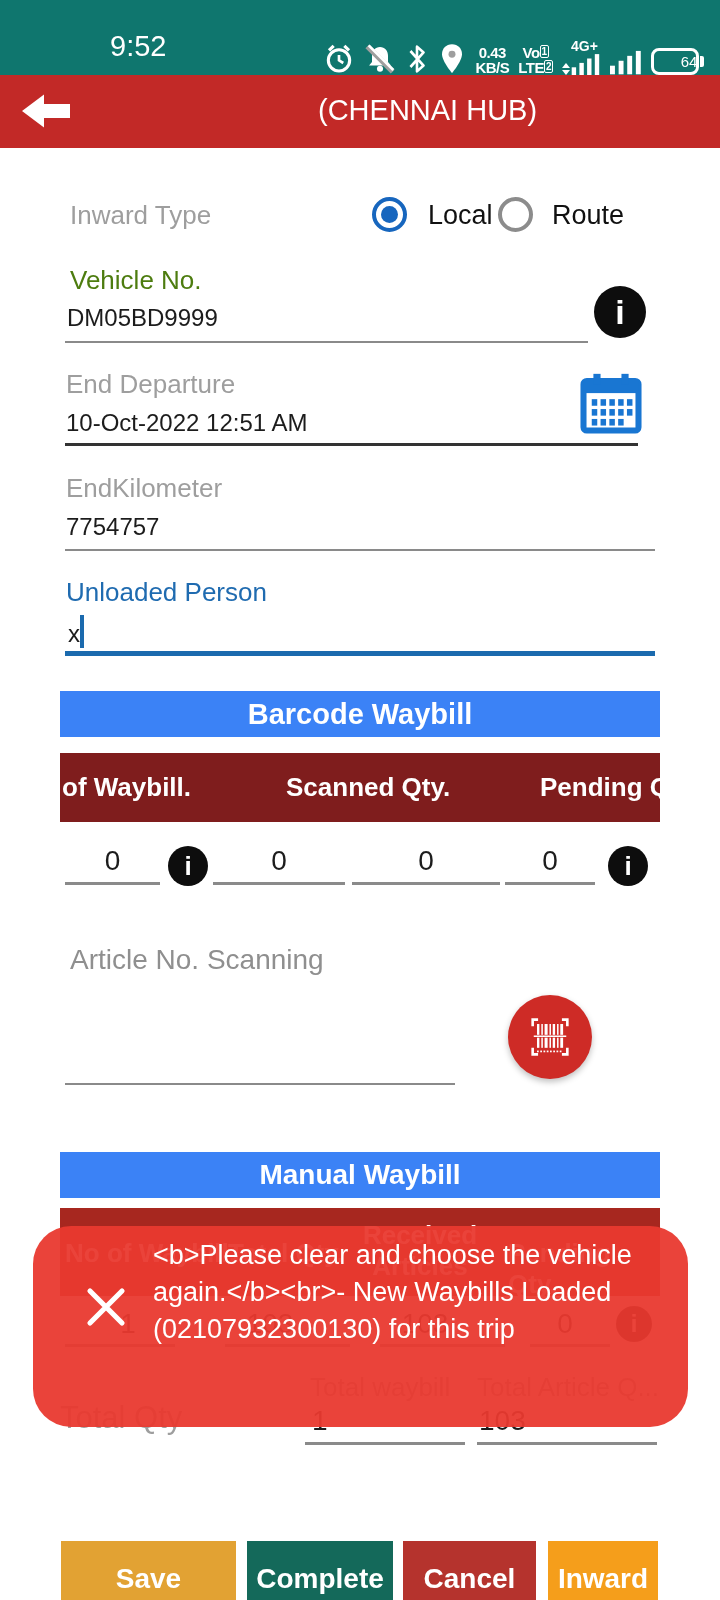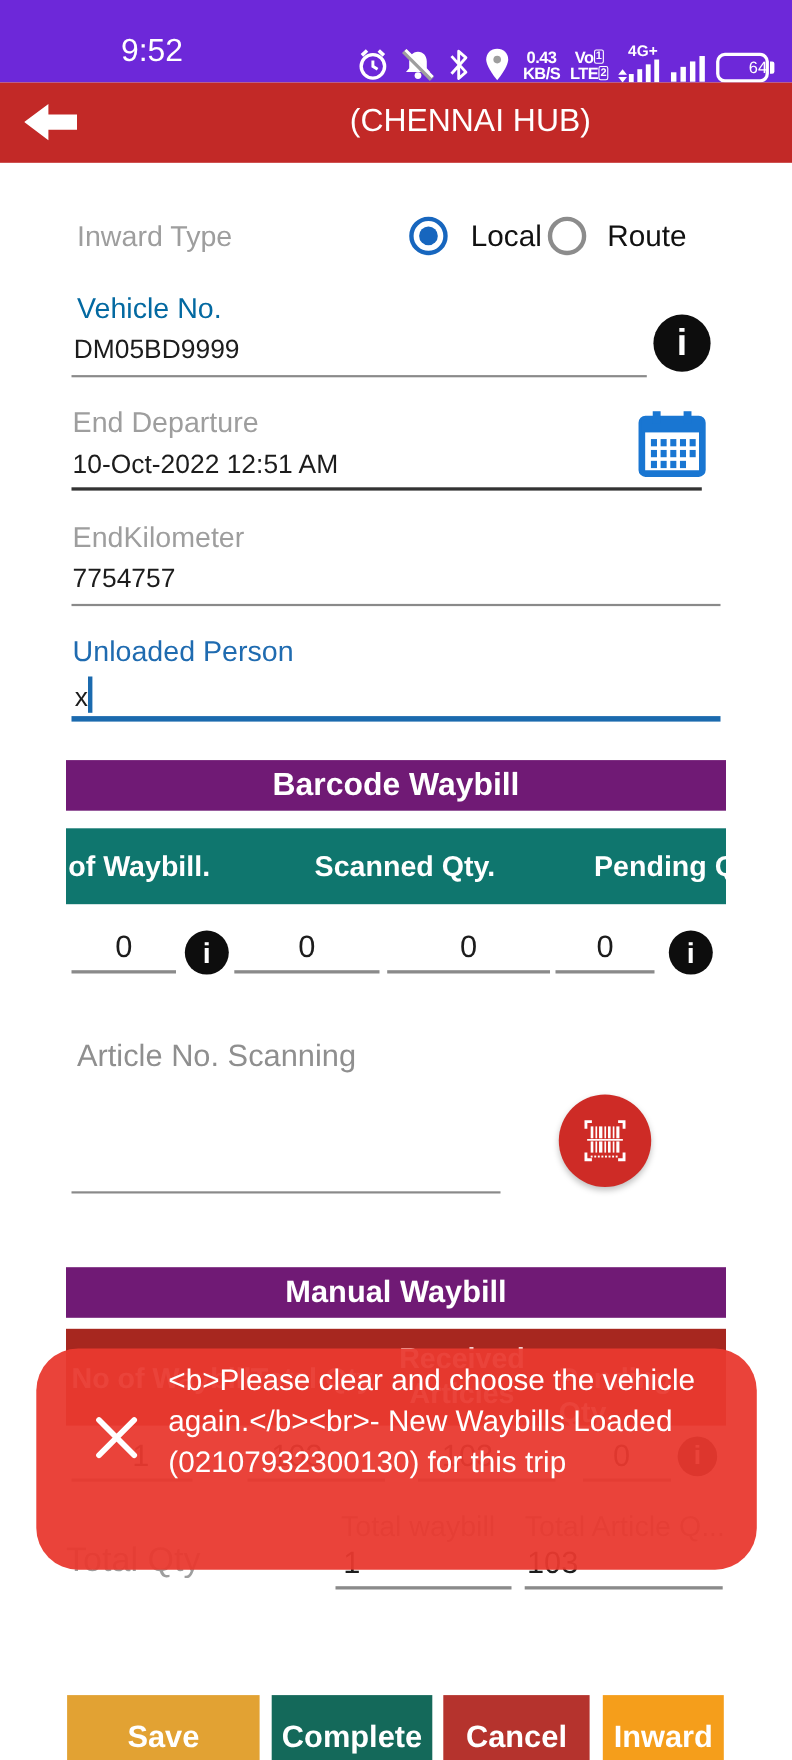--- a/index.html
+++ b/index.html
@@ -5,21 +5,21 @@
   * { margin:0; padding:0; box-sizing:border-box; }
   html,body { background:#3a3a3a; }
   .screen {
     position:relative; width:720px; height:1600px; margin:0 auto;
     background:#ffffff; overflow:hidden;
     font-family:"Liberation Sans", sans-serif; color:#1c1c1c;
   }
 
   
   .statusbar { position:absolute; left:0; top:0; width:720px; height:75px;
-    background:#6d28d9; color:#fff; }
+    background:#0f766e; color:#fff; }
   .sb-time { position:absolute; left:110px; top:30px; font-size:29px; }
   .sb-icons { position:absolute; right:16px; top:0; height:75px;
     display:flex; align-items:flex-end; gap:9px; }
   .sb-txt2 { font-size:15px; font-weight:bold; line-height:15px; text-align:center; letter-spacing:-.5px; }
   .simbox { display:inline-block; font-size:10px; line-height:11px; border:1px solid #fff;
     padding:0 1px; border-radius:2px; vertical-align:top; }
   .battery { position:relative; width:48px; height:27px; border:3px solid #fff; border-radius:8px;
     display:flex; align-items:center; justify-content:center; font-size:15px;padding-left:28px; }
   .battery-nub { width:4px; height:11px; background:#fff; border-radius:0 2px 2px 0; margin-left:1px; }
   .tri-up { width:0; height:0; border-left:4px solid transparent; border-right:4px solid transparent; border-bottom:5px solid #fff; margin-bottom:2px;}
@@ -41,23 +41,23 @@
   .radio-dot { position:absolute; left:50%; top:50%; width:17px; height:17px; margin:-8.5px 0 0 -8.5px;
     border-radius:50%; background:#1766BE; }
   .radio-label { position:absolute; font-size:27px; color:#111; }
 
   .info { position:absolute; border-radius:50%; background:#0d0d0d; color:#fff;
     display:flex; align-items:center; justify-content:center; font-weight:bold; }
 
   .cursor { display:inline-block; width:4px; height:33px; background:#1B6AAE; vertical-align:-6px; }
 
   
-  .redbar { position:absolute; left:60px; width:600px; background:#701a75; color:#fff;
+  .redbar { position:absolute; left:60px; width:600px; background:#3b82f6; color:#fff;
     display:flex; align-items:center; justify-content:center; font-weight:bold; }
-  .colhead { position:absolute; left:60px; width:600px; background:#0f766e; color:#fff;
+  .colhead { position:absolute; left:60px; width:600px; background:#7f1d1d; color:#fff;
     font-weight:bold; font-size:26px; overflow:hidden; }
   .colhead div { position:absolute; white-space:nowrap; }
   .cell0 { position:absolute; height:40px; border-bottom:3px solid #8A8A8A;
     font-size:28px; text-align:center; }
 
   .mtable-head { position:absolute; left:60px; top:1208px; width:600px; height:88px;
     background:#A7271F; color:#fff; font-weight:bold; font-size:26px; }
   .mtable-head div { position:absolute; }
   .mrow { position:absolute; font-size:28px; color:#1c1c1c; text-align:center; }
 
@@ -148,21 +148,21 @@
   </div>
 
   <div class="flabel" style="left:70px; top:200px;">Inward Type</div>
   <div class="radio sel" style="left:372px; top:197px;">
     <div class="radio-dot"></div>
   </div>
   <div class="radio-label" style="left:428px; top:200px;">Local</div>
   <div class="radio" style="left:498px; top:197px;"></div>
   <div class="radio-label" style="left:552px; top:200px;">Route</div>
 
-  <div class="flabel" style="left:70px; top:265px; color:#0369a1;">Vehicle No.</div>
+  <div class="flabel" style="left:70px; top:265px; color:#4d7c0f;">Vehicle No.</div>
   <div class="fvalue" style="left:67px; top:304px;">DM05BD9999</div>
   <div class="uline" style="left:65px; top:341px; width:523px;"></div>
   <div class="info" style="left:594px; top:286px; width:52px; height:52px; font-size:34px;">i</div>
 
   <div class="flabel" style="left:66px; top:369px;">End Departure</div>
   <div class="fvalue" style="left:66px; top:409px;">10-Oct-2022 12:51 AM</div>
   <div class="uline" style="left:65px; top:443px; width:573px; height:3px; background:#333;"></div>
   <svg style="position:absolute; left:578px; top:370px;" width="66" height="66" viewBox="0 0 24 24">
     <rect x="2" y="4" width="20" height="18" rx="1.2" fill="none" stroke="#1976D2" stroke-width="2.2"></rect>
     <rect x="2" y="4" width="20" height="4.4" fill="#1976D2"></rect>

